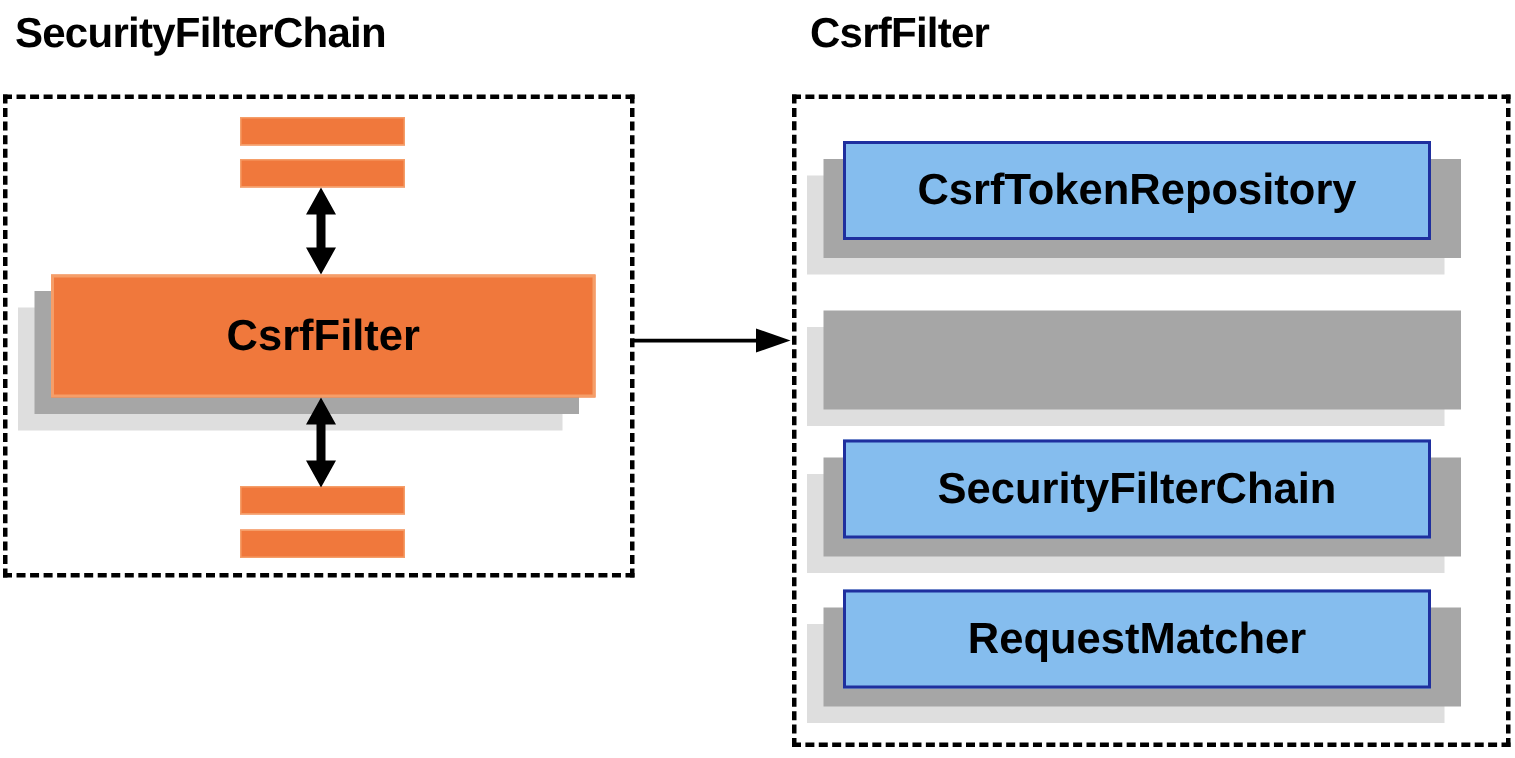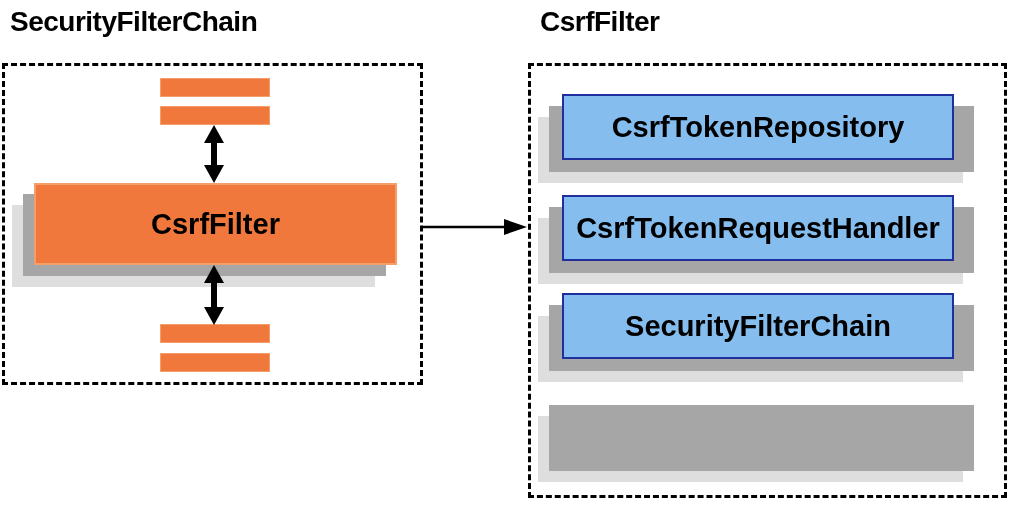--- a/index.html
+++ b/index.html
@@ -142,26 +142,26 @@
   <div class="dashed-box box-right"></div>
 
   <div class="shadow-layer shadow-light blue-shadow-light" style="top:117px"></div>
   <div class="shadow-layer shadow-dark blue-shadow-dark" style="top:106px"></div>
   <div class="blue-node-face" style="top:94px">
     <span class="node-label">CsrfTokenRepository</span>
   </div>
 
   <div class="shadow-layer shadow-light blue-shadow-light" style="top:218px"></div>
   <div class="shadow-layer shadow-dark blue-shadow-dark" style="top:207px"></div>
-  <div class="blue-node-face" style="top:195px">
-    <span class="node-label">CsrfTokenRequestHandler</span>
-  </div>
 
   <div class="shadow-layer shadow-light blue-shadow-light" style="top:316px"></div>
   <div class="shadow-layer shadow-dark blue-shadow-dark" style="top:305px"></div>
   <div class="blue-node-face" style="top:293px">
     <span class="node-label">SecurityFilterChain</span>
   </div>
 
   <div class="shadow-layer shadow-light blue-shadow-light" style="top:416px"></div>
   <div class="shadow-layer shadow-dark blue-shadow-dark" style="top:405px"></div>
+  <div class="blue-node-face" style="top:393px">
+    <span class="node-label">RequestMatcher</span>
+  </div>
 
 </div>
 
 </body></html>

